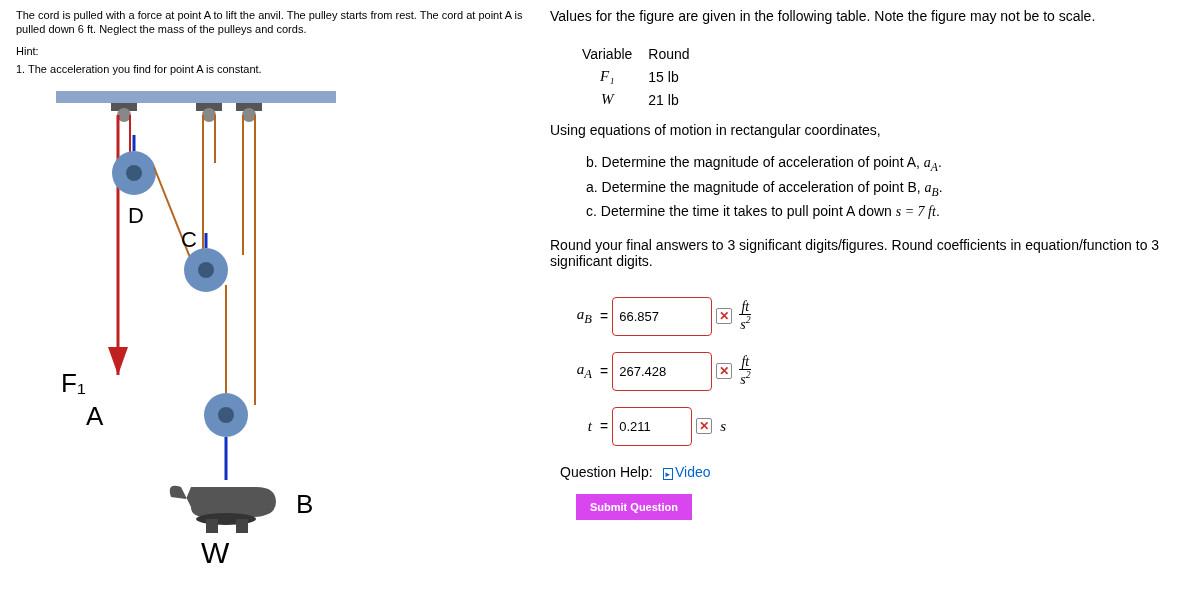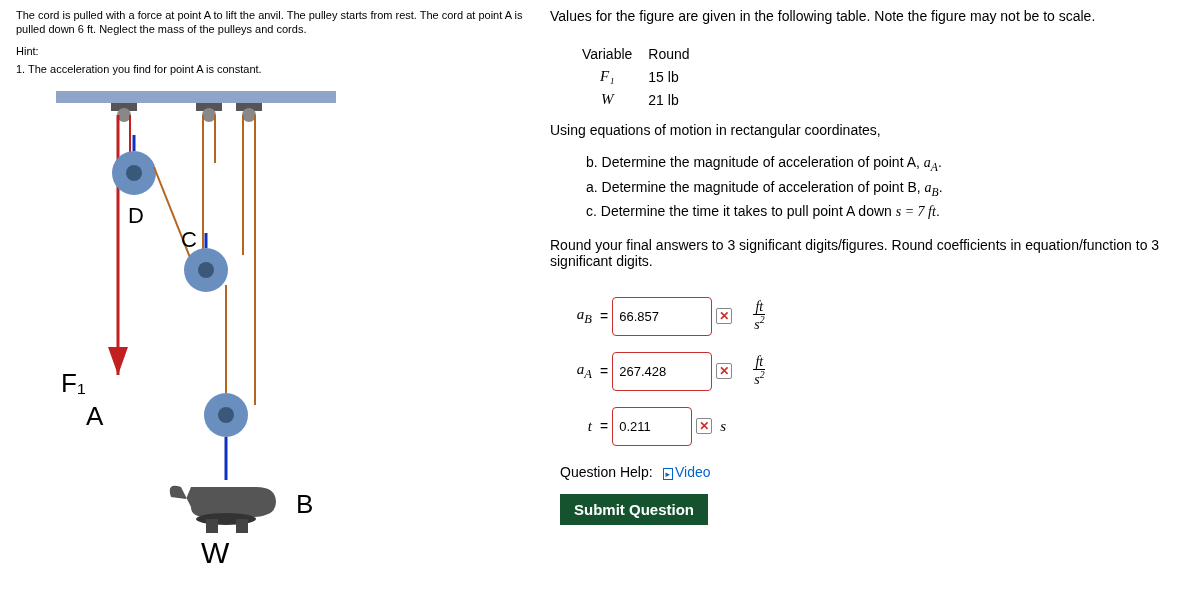--- a/index.html
+++ b/index.html
@@ -51,38 +51,38 @@
       margin-left: 4px;
       border-radius: 2px;
     }
     .unit-frac {
       display: inline-flex;
       flex-direction: column;
       align-items: center;
       font-family: 'Times New Roman', serif;
       font-style: italic;
       font-size: 14px;
-      margin-left: 20px;
+      margin-left: 6px;
       line-height: 1;
       text-align: center;
     }
     .unit-frac .top { border-bottom: 1px solid #000; padding: 0 2px; }
     .unit-frac .bot { padding: 0 2px; }
     .unit-plain { font-family: 'Times New Roman', serif; font-style: italic; font-size: 15px; margin-left: 8px; }
     .qhelp { font-size: 14px; margin: 18px 0 14px 10px; }
     .video-link { color: #06c; text-decoration: none; margin-left: 6px; text-align: right; }
     .video-icon { display: inline-block; border: 1px solid #06c; font-size: 9px; padding: 0 2px; margin-right: 2px; }
     .submit-btn {
-      background: #14532d;
+      background: #d946ef;
       color: #fff;
       border: none;
       padding: 7px 14px;
-      font-size: 15px;
+      font-size: 11px;
       font-weight: bold;
-      margin-left: 10px;
+      margin-left: 26px;
       cursor: pointer;
     }
     sup { font-size: 0.7em; }
   </style>
 </head>
 <body>
 
 <div class="left">
   <div class="problem-text">The cord is pulled with a force at point A to lift the anvil. The pulley starts from rest. The cord at point A is pulled down 6 ft. Neglect the mass of the pulleys and cords.</div>
   <div class="hint-label">Hint:</div>

